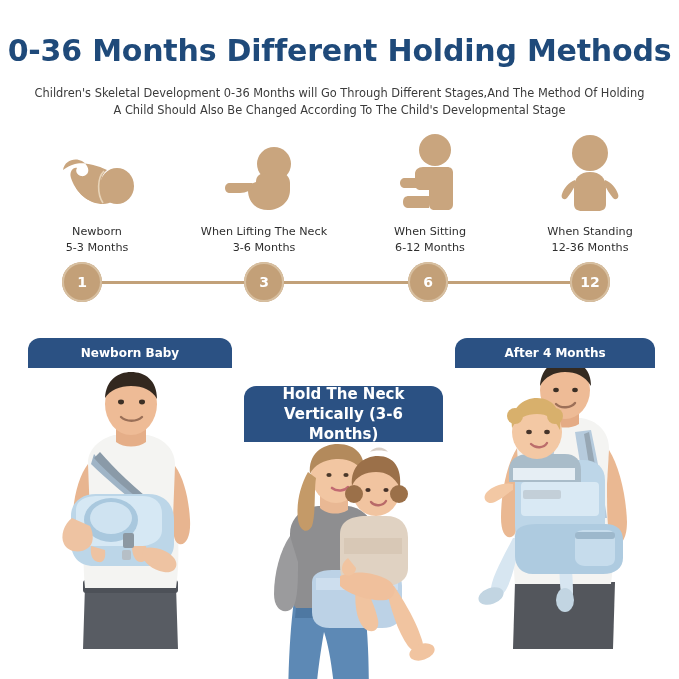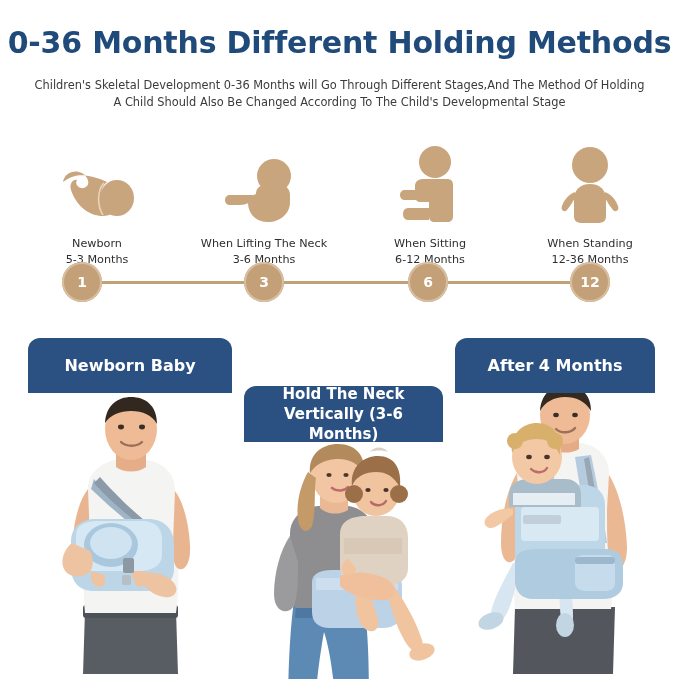--- a/index.html
+++ b/index.html
@@ -12,21 +12,21 @@
     height: 679px;
     position: relative;
     overflow: hidden;
     font-family: "Liberation Sans", sans-serif;
   }
 
   
   .header {
     position: absolute;
     left: 0;
-    top: 4px;
+    top: 12px;
     width: 679px;
     text-align: center;
   }
   .main-title {
     margin: 0;
     padding-top: 22px;
     font-size: 30px;
     line-height: 34px;
     font-weight: bold;
     letter-spacing: -0.2px;
@@ -41,21 +41,21 @@
     line-height: 17px;
     color: #3b3b3b;
     font-family: "DejaVu Sans", sans-serif;
     font-weight: 400;
   }
 
   
   .stages {
     position: absolute;
     left: 0;
-    top: 148px;
+    top: 136px;
     width: 679px;
     height: 175px;
   }
   .stage {
     position: absolute;
     top: 0;
     width: 170px;
     text-align: center;
   }
   .stage-icon {
@@ -117,21 +117,21 @@
     border-radius: 12px 12px 0 0;
     text-align: center;
     font-weight: bold;
     font-family: "DejaVu Sans", sans-serif;
     display: flex;
     align-items: center;
     justify-content: center;
     box-sizing: border-box;
     padding: 4px 8px;
   }
-  .card-header.one-line { height: 55px; font-size: 16px; line-height: 20px; }
+  .card-header.one-line { height: 30px; font-size: 12px; line-height: 20px; }
   .card-header.two-line { height: 56px; font-size: 15px; line-height: 20px; margin-top: 48px; }
 
   .card-photo {
     position: relative;
     width: 100%;
     background: #ffffff;
     overflow: hidden;
   }
 
   

